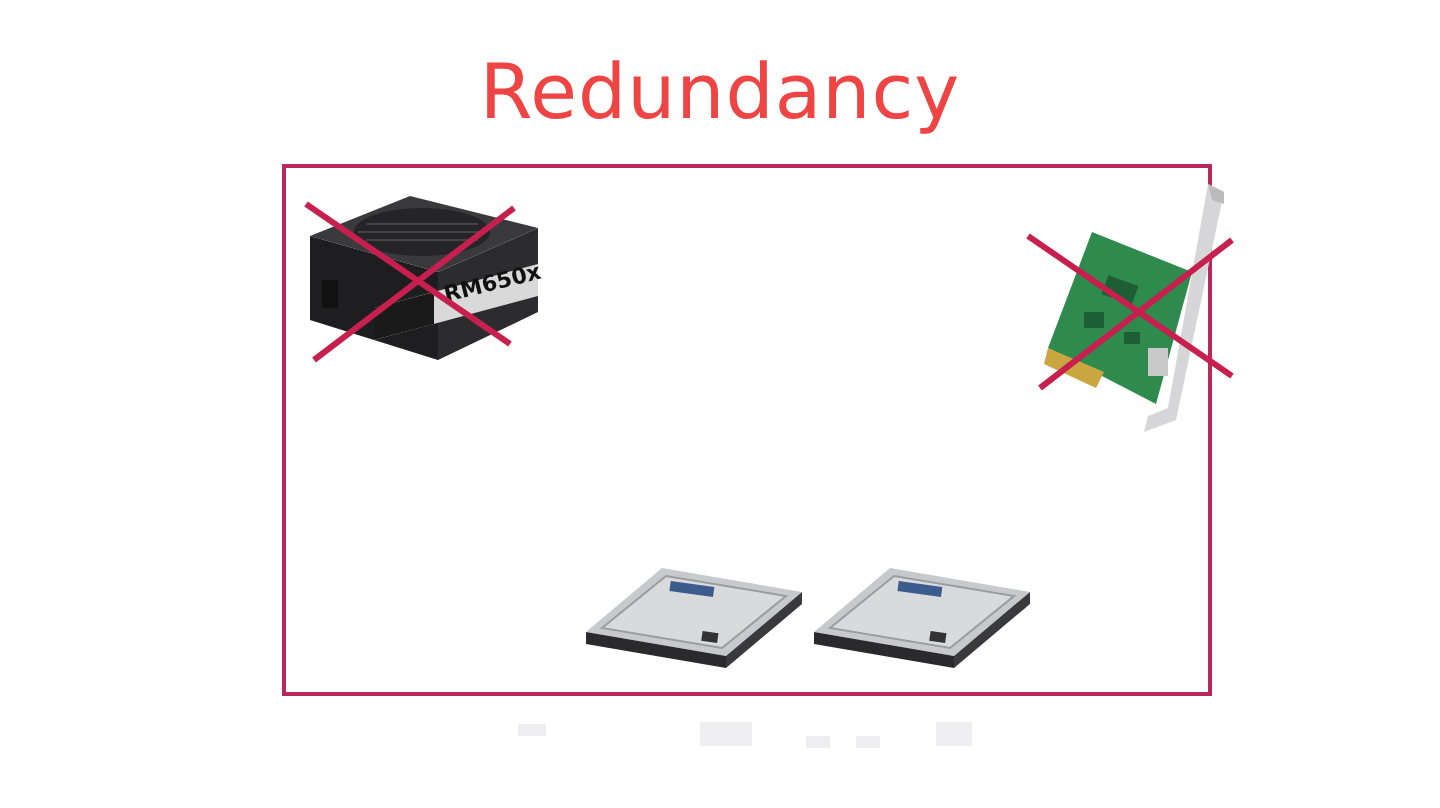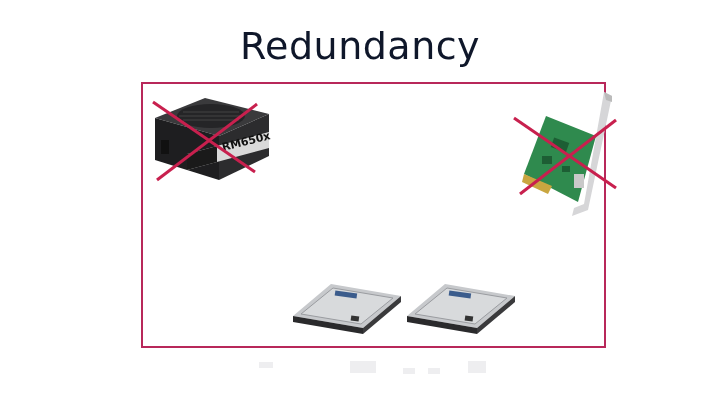--- a/index.html
+++ b/index.html
@@ -3,21 +3,21 @@
 <meta charset="utf-8">
 <style>
   html, body { margin: 0; padding: 0; }
   body {
     width: 720px; height: 404px; overflow: hidden; position: relative;
     background: #ffffff;
     font-family: "DejaVu Sans", sans-serif;
   }
   .slide-title {
     position: absolute; left: 0; top: 24px; width: 720px;
-    text-align: center; font-size: 38px; color: #0f172a;
+    text-align: center; font-size: 38px; color: #ef4444;
     letter-spacing: 0.5px;
   }
   .frame {
     position: absolute; left: 141px; top: 82px;
     width: 461px; height: 262px;
     border: 2px solid #b8285a; box-sizing: content-box;
   }
   .component { position: absolute; }
   .xmark { position: absolute; left: 0; top: 0; }
   .ghost-bar { position: absolute; background: #eeeef0; }

